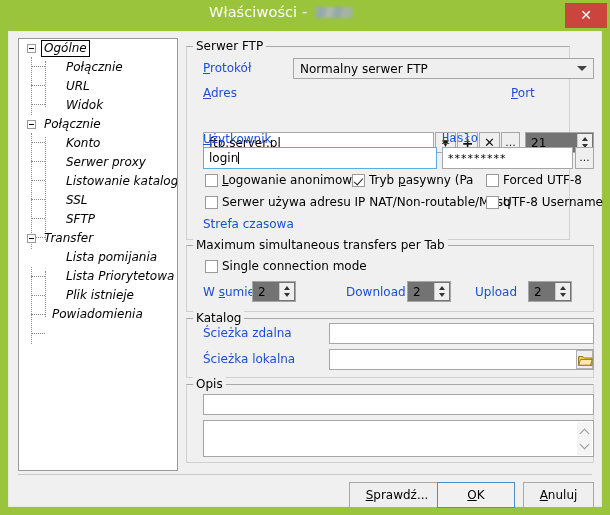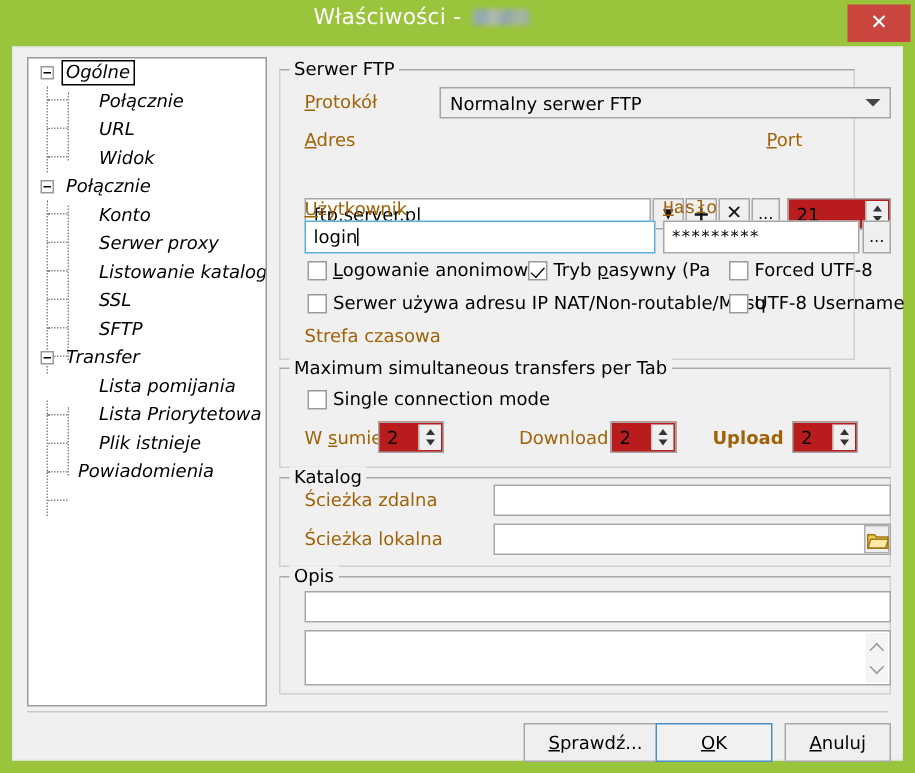--- a/index.html
+++ b/index.html
@@ -115,21 +115,21 @@
     position: absolute;
     top: -8px; left: 6px;
     background: #f0f0f0;
     padding: 0 3px;
     font-size: 12px;
     color: #000;
   }
 
   .lbl-static {
     position: absolute;
-    font-size: 12px; color: #a16207;
+    font-size: 12px; color: #1d4ed8;
     white-space: nowrap;
   }
   u.mn { text-decoration: underline; }
 
   
   .combo {
     position: absolute;
     background: #efefef;
     border: 1px solid #a6a6a6;
     font-size: 12px;
@@ -185,21 +185,21 @@
     cursor: pointer;
     line-height: 100%;
   }
   .minibtn span {
     position: absolute; left: 0; right: 0; top: 50%;
     transform: translateY(-50%);
   }
 
   .spin-wrap {
     position: absolute;
-    background: #b91c1c;
+    background: #737373;
     border: 1px solid #a6a6a6;
   }
   .spin-wrap .sval {
     position: absolute; left: 5px; top: 50%;
     transform: translateY(-50%);
     font-size: 12px; color: #000;
   }
   .spin-btns {
     position: absolute; right: 1px; top: 1px;
     width: 15px; bottom: 1px;
@@ -464,21 +464,21 @@
 
     <div class="lbl-static" style="left:337px;top:253px;">Download</div>
     <div class="spin-wrap" style="left:398px;top:249px;width:44px;height:21px;">
       <div class="sval">2</div>
       <div class="spin-btns">
         <div class="up"></div>
         <div class="dn"></div>
       </div>
     </div>
 
-    <div class="lbl-static" style="left:466px;top:253px;font-weight:bold;">Upload</div>
+    <div class="lbl-static" style="left:466px;top:253px;">Upload</div>
     <div class="spin-wrap" style="left:519px;top:249px;width:44px;height:21px;">
       <div class="sval">2</div>
       <div class="spin-btns">
         <div class="up"></div>
         <div class="dn"></div>
       </div>
     </div>
 
     <div class="group" style="left:177px;top:286px;width:408px;height:60px;">
       <div class="group-title">Katalog</div>

